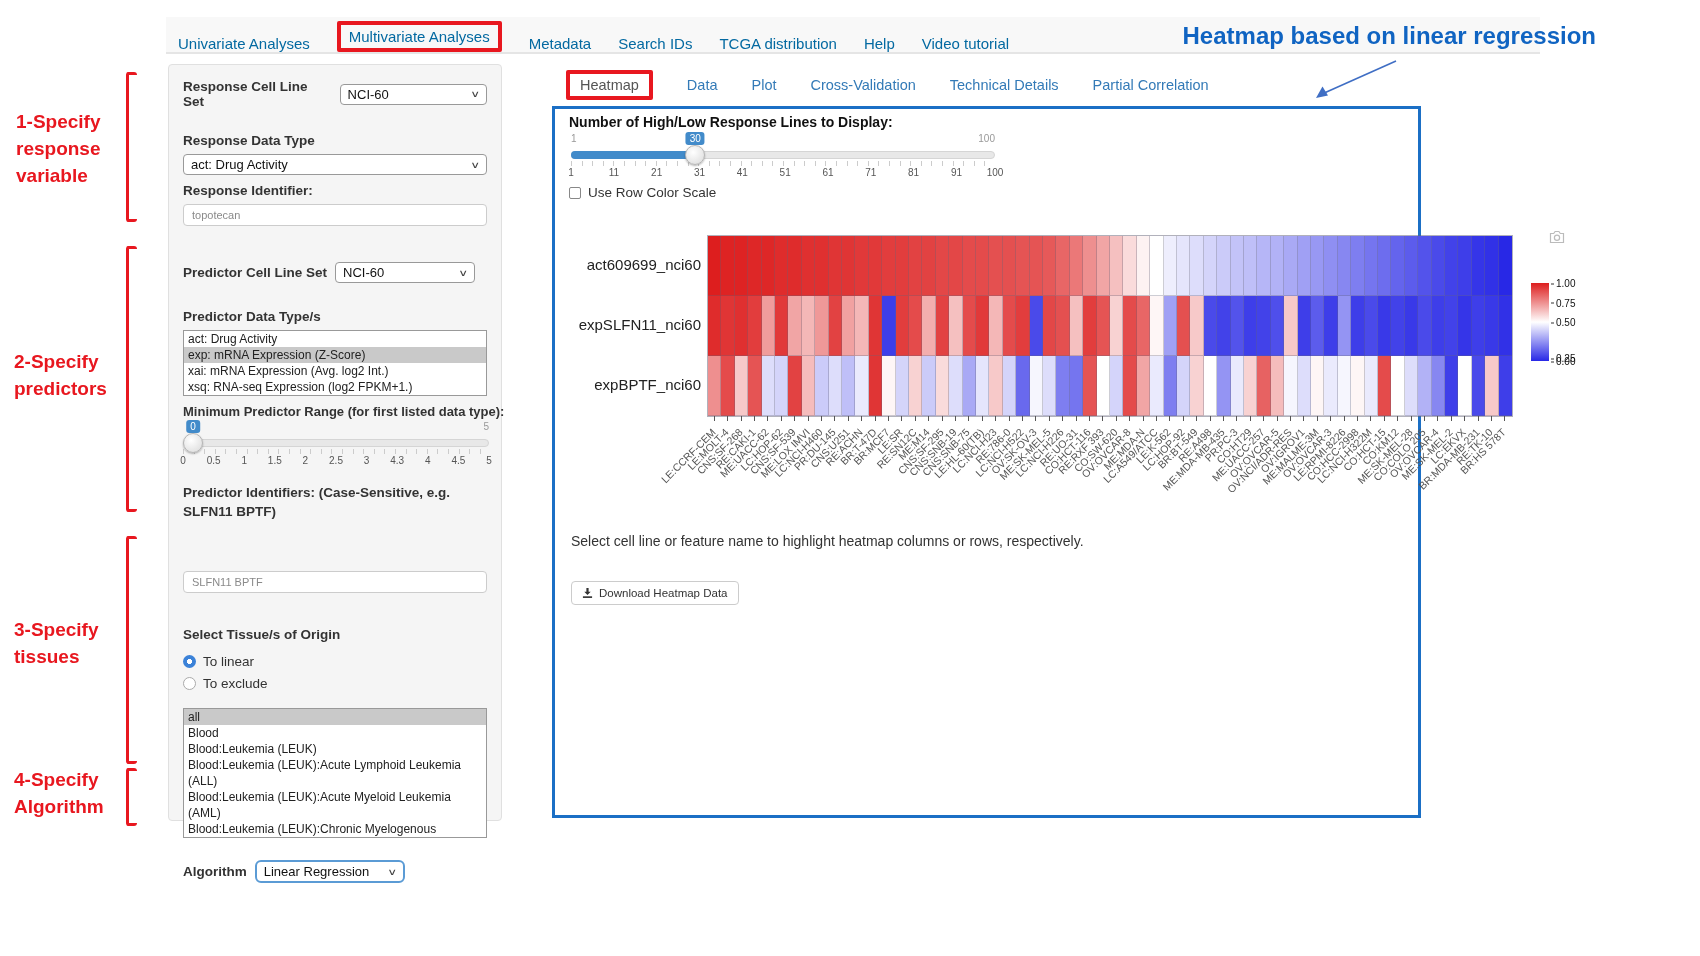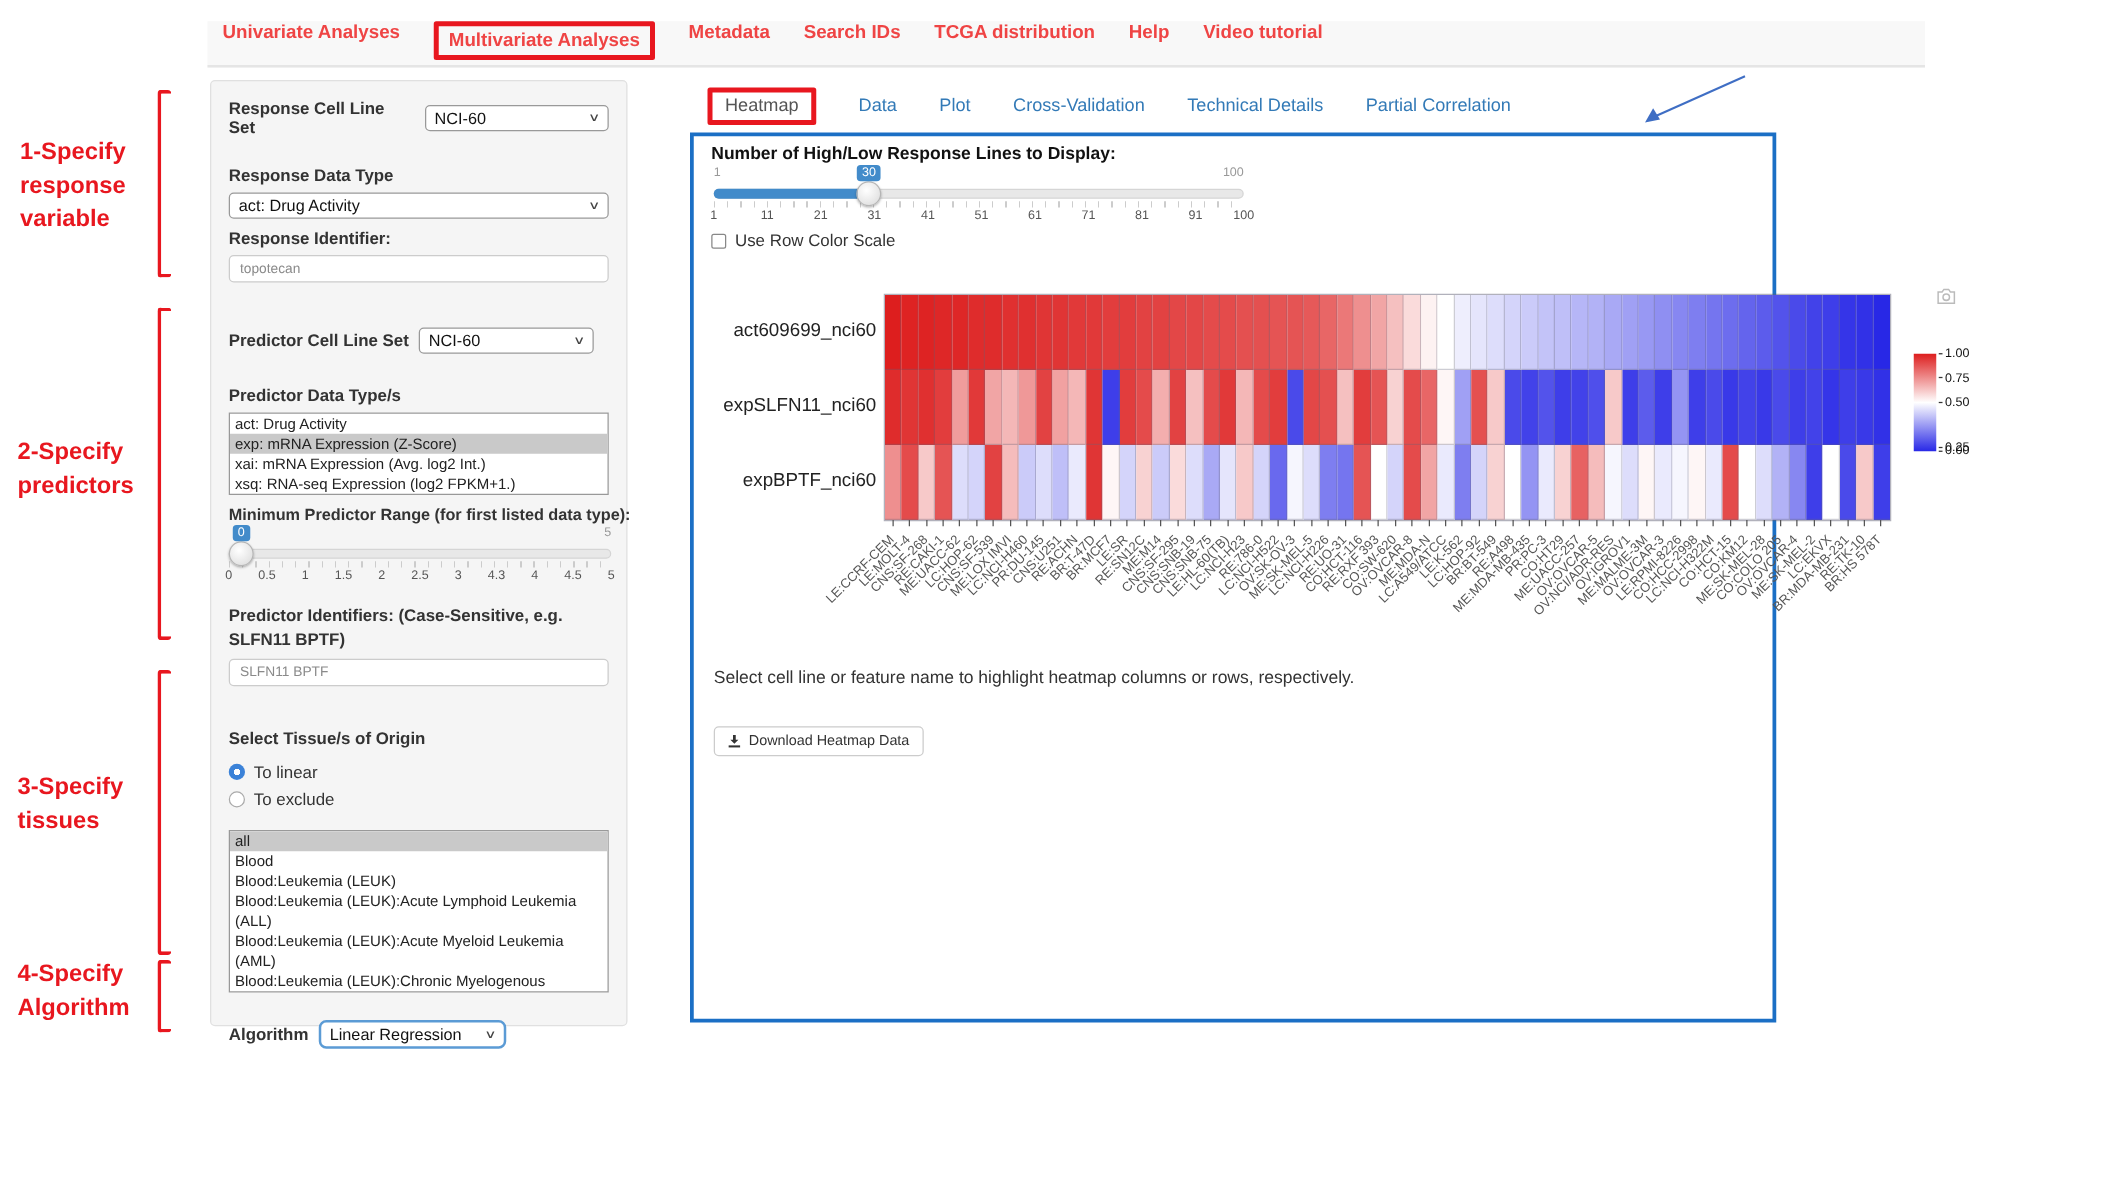--- a/index.html
+++ b/index.html
@@ -1,21 +1,21 @@
 <!DOCTYPE html>
 <html><head>
 <meta charset="utf-8">
 <style>
   html,body{margin:0;padding:0;background:#fff;font-family:"Liberation Sans","DejaVu Sans",sans-serif;}
   .screen{position:relative;width:1700px;height:956px;background:#fff;overflow:hidden;}
 
   
   .topnav{position:absolute;left:166px;top:17px;width:1374px;height:37px;background:#f8f8f8;
-    border-bottom:2px solid #e5e5e5;display:flex;align-items:flex-start;gap:27px;padding-left:12px;
-    box-sizing:border-box;font-size:15px;color:#ef4444;font-weight:bold;}
+    border-bottom:2px solid #e5e5e5;display:flex;align-items:flex-end;gap:27px;padding-left:12px;
+    box-sizing:border-box;font-size:15px;color:#0369a1;}
   .nav-item{white-space:nowrap;cursor:default;}
   .red-box{border:4px solid #e8171f;border-radius:2px;padding:3px 8px;}
 
   
   .step{position:absolute;color:#e8171f;font-size:19px;font-weight:600;line-height:27px;}
   .bracket{position:absolute;width:11px;border:3px solid #e8171f;border-right:none;border-radius:3px;box-sizing:border-box;}
   .b1{left:126px;top:72px;height:150px;} .step1{left:16px;top:108px;}
   .b2{left:126px;top:246px;height:266px;} .step2{left:14px;top:348px;}
   .b3{left:126px;top:536px;height:228px;} .step3{left:14px;top:616px;}
   .b4{left:126px;top:768px;height:58px;} .step4{left:14px;top:766px;}
@@ -81,21 +81,21 @@
   .camera{position:absolute;left:992px;top:2px;opacity:.75;}
   .colorbar{position:absolute;left:976px;top:56px;width:18px;height:78px;
     background:linear-gradient(to bottom, rgb(221,30,30), #ffffff 50%, rgb(40,40,230));}
   .cb-tick{position:absolute;left:996px;font-size:10px;color:#111;transform:translateY(-50%);}
   .cb-tick::before{content:"";display:inline-block;width:3px;height:1px;background:#333;margin-right:2px;vertical-align:middle;}
   .hint{position:absolute;left:16px;top:424px;font-size:14px;color:#333;}
   .dl-btn{position:absolute;left:16px;top:472px;display:flex;align-items:center;gap:6px;border:1px solid #ccc;
     border-radius:4px;background:#fff;padding:5px 10px;font-size:11.5px;color:#333;cursor:default;}
 
   .mb6{margin-bottom:6px;} .mb8{margin-bottom:8px;} .mb24{margin-bottom:24px;} .mb26{margin-bottom:26px;}
-  .mb34{margin-bottom:34px;} .mb36{margin-bottom:36px;} .mb14{margin-bottom:14px;}
+  .mb34{margin-bottom:34px;margin-top:44px;} .mb36{margin-bottom:36px;} .mb14{margin-bottom:14px;}
   .nowrap{white-space:nowrap;font-size:13px;}
 </style>
 </head>
 <body>
 
 <div class="screen">
 
   <div class="topnav">
       <span class="nav-item">Univariate Analyses</span>
       <span class="nav-item red-box">Multivariate Analyses</span>
@@ -121,20 +121,21 @@
     </div>
   <div class="step step4 step-label">
       <div>4-Specify</div>
       <div>Algorithm</div>
     </div>
   <div class="bracket b1"></div>
   <div class="bracket b2"></div>
   <div class="bracket b3"></div>
   <div class="bracket b4"></div>
 
+  <div class="heading">Heatmap based on linear regression</div>
   <svg class="arrow" width="92" height="46">
     <line x1="88" y1="4" x2="14" y2="37" stroke="#3f6ec4" stroke-width="1.6"></line>
     <polygon points="8,41 20,38.5 14.5,29.5" fill="#3f6ec4"></polygon>
   </svg>
 
   <div class="form-panel">
     <div class="frow mb24">
       <span class="flabel">Response Cell Line Set</span>
       <span class="sel-box" style="width:148px;">
         <span>NCI-60</span>

